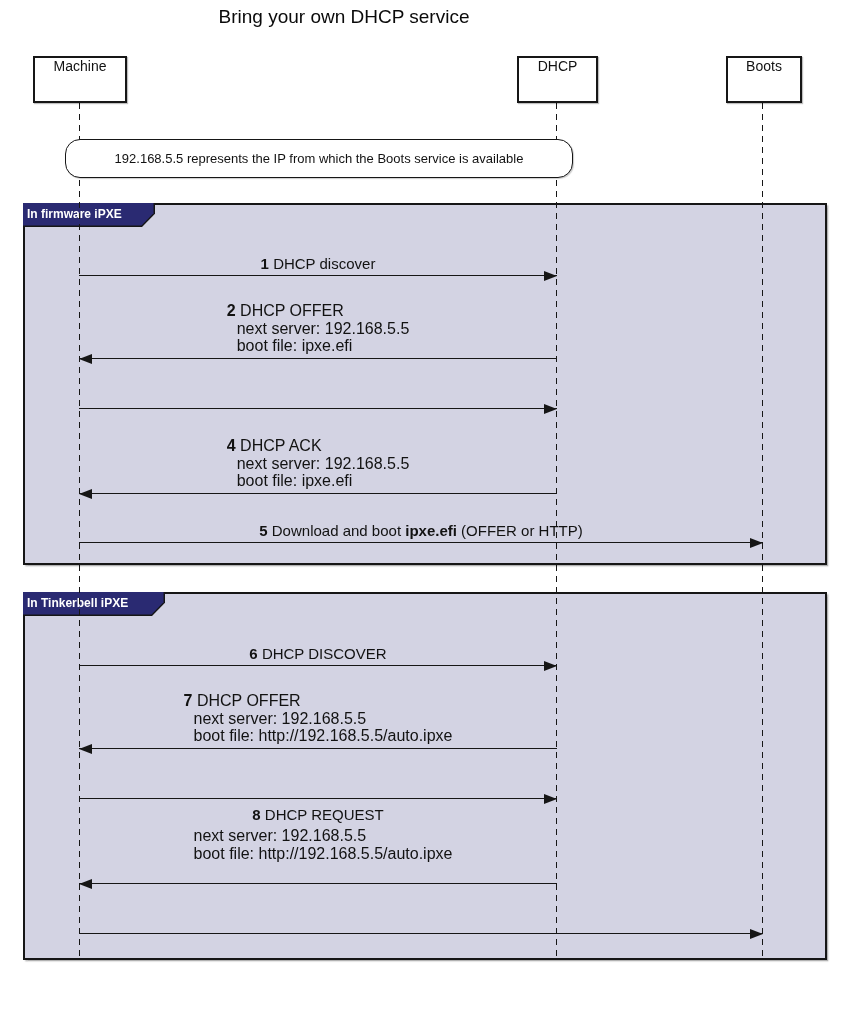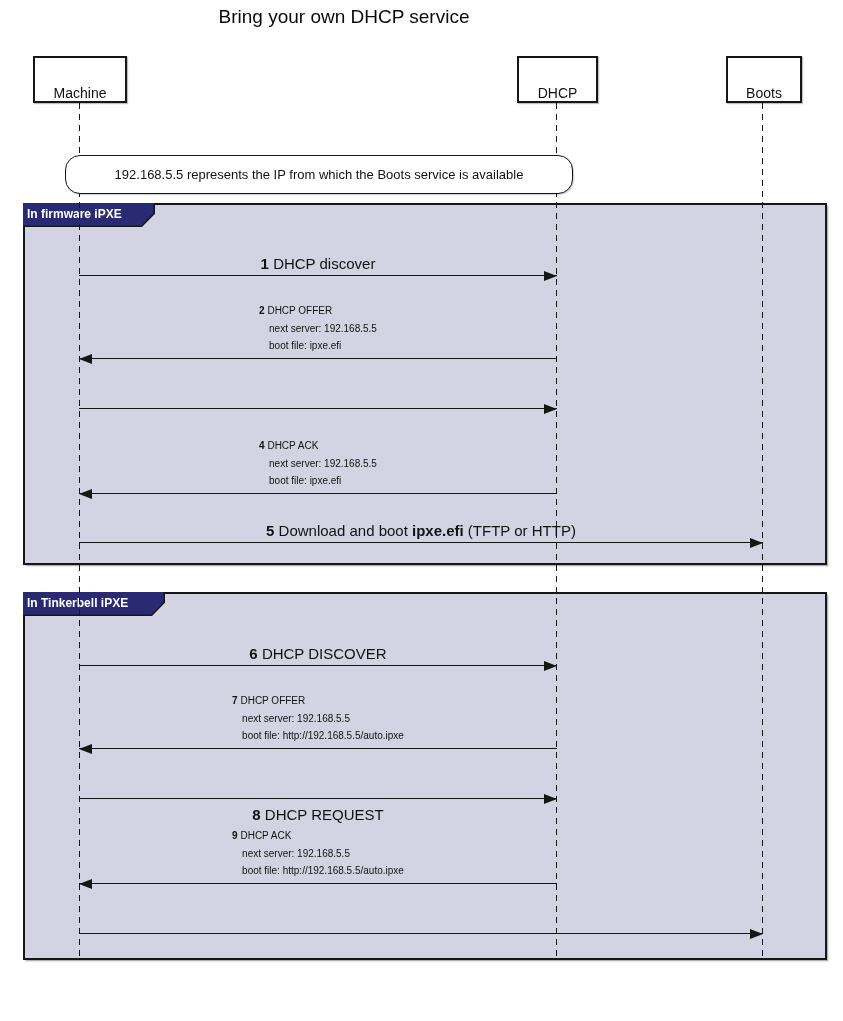--- a/index.html
+++ b/index.html
@@ -7,33 +7,32 @@
     position:relative;width:843px;height:1021px;background:#ffffff;overflow:hidden;
     font-family:"Liberation Sans","DejaVu Sans",sans-serif;color:#121212;
   }
   .title{
     position:absolute;top:6px;left:0;width:688px;text-align:center;
     font-size:19px;font-weight:400;color:#0a0a0a;
   }
   .participant{
     position:absolute;top:56px;height:47px;background:#ffffff;
     border:2px solid #161616;box-sizing:border-box;
-    display:flex;align-items:flex-end;justify-content:center;
+    display:flex;align-items:flex-start;justify-content:center;
     font-size:14px;box-shadow:1px 1px 1px rgba(0,0,0,0.25);
   }
   .lifeline{
     position:absolute;top:103px;height:857px;width:1px;
     background:repeating-linear-gradient(to bottom,#161616 0 6px,transparent 6px 11px);
   }
   .note{
     position:absolute;left:65px;top:139px;width:508px;height:39px;
     background:#ffffff;border:1.5px solid #161616;border-radius:15px;box-sizing:border-box;
     display:flex;align-items:center;justify-content:center;font-size:13px;
     box-shadow:1px 1px 1px rgba(0,0,0,0.2);
-    margin-top:16px;
   }
   .group{
     position:absolute;left:23px;width:804px;box-sizing:border-box;
     background:#d3d3e3;border:2px solid #161616;
     box-shadow:1.5px 1.5px 1.5px rgba(0,0,0,0.3);
   }
   .group-label-outer{
     position:absolute;left:-2px;top:-2px;height:24px;background:#161616;
     clip-path:polygon(0 0,100% 0,100% 45%,calc(100% - 13px) 100%,0 100%);
   }
@@ -41,21 +40,21 @@
     position:absolute;left:0;top:0;right:1.5px;bottom:1.5px;background:#2a2a72;
     clip-path:polygon(0 0,100% 0,100% 45%,calc(100% - 12px) 100%,0 100%);
     display:flex;align-items:center;padding-left:4px;box-sizing:border-box;
     color:#ffffff;font-size:12px;font-weight:700;
   }
   .msg-label{
     position:absolute;font-size:15px;height:17px;line-height:17px;
     text-align:center;white-space:nowrap;
   }
   .msg-block{
-    position:absolute;font-size:10px;line-height:17.5px;
+    position:absolute;font-size:16px;line-height:17.5px;
     display:flex;justify-content:center;white-space:nowrap;
   }
   .msg-block .inner{text-align:left;}
   .msg-block .cont{padding-left:10px;}
   .num{font-weight:700;}
   .b{font-weight:700;margin-top:45px;}
   .line{position:absolute;height:0;border-top:1px solid #161616;}
   .head-r{position:absolute;right:0;top:-5px;width:0;height:0;
     border-left:13px solid #161616;border-top:5px solid transparent;border-bottom:5px solid transparent;}
   .head-l{position:absolute;left:0;top:-5px;width:0;height:0;
@@ -124,21 +123,21 @@
       <div><span class="num">4</span> <span>DHCP ACK</span></div>
       <div class="cont">next server: 192.168.5.5</div>
       <div class="cont">boot file: ipxe.efi</div>
     </div>
   </div>
   <div class="line" style="left:79px;width:478px;top:493px;">
       <i class="head-l"></i>
     </div>
 
   <div class="msg-label" style="left:79px;width:684px;top:522px;">
-    <span class="num">5</span> <span>Download and boot </span><span class="b">ipxe.efi</span><span> (TFTP or HTTP)</span>
+    <span class="num">5</span> <span>Download and boot </span><span class="b">ipxe.efi</span><span> (OFFER or HTTP)</span>
   </div>
   <div class="line" style="left:79px;width:684px;top:542px;">
       <i class="head-r"></i>
     </div>
 
   <div class="msg-label" style="left:79px;width:478px;top:645px;">
     <span class="num">6</span> <span>DHCP DISCOVER</span>
   </div>
   <div class="line" style="left:79px;width:478px;top:665px;">
       <i class="head-r"></i>
@@ -157,21 +156,20 @@
 
   <div class="msg-label" style="left:79px;width:478px;top:806px;">
     <span class="num">8</span> <span>DHCP REQUEST</span>
   </div>
   <div class="line" style="left:79px;width:478px;top:798px;">
       <i class="head-r"></i>
     </div>
 
   <div class="msg-block" style="left:79px;width:478px;top:827px;">
     <div class="inner">
-      <div><span class="num">9</span> <span>DHCP ACK</span></div>
       <div class="cont">next server: 192.168.5.5</div>
       <div class="cont">boot file: http://192.168.5.5/auto.ipxe</div>
     </div>
   </div>
   <div class="line" style="left:79px;width:478px;top:883px;">
       <i class="head-l"></i>
     </div>
 
   <div class="line" style="left:79px;width:684px;top:933px;">
       <i class="head-r"></i>

